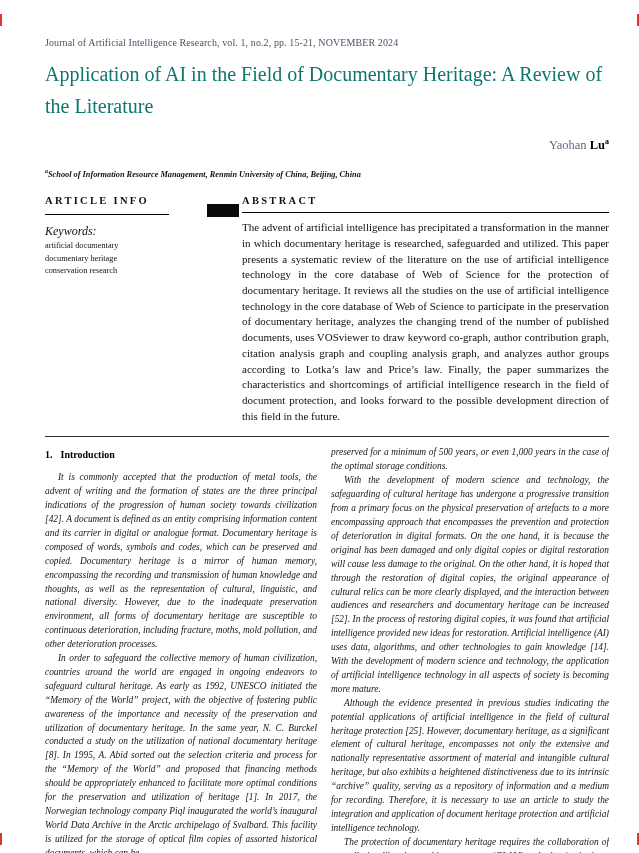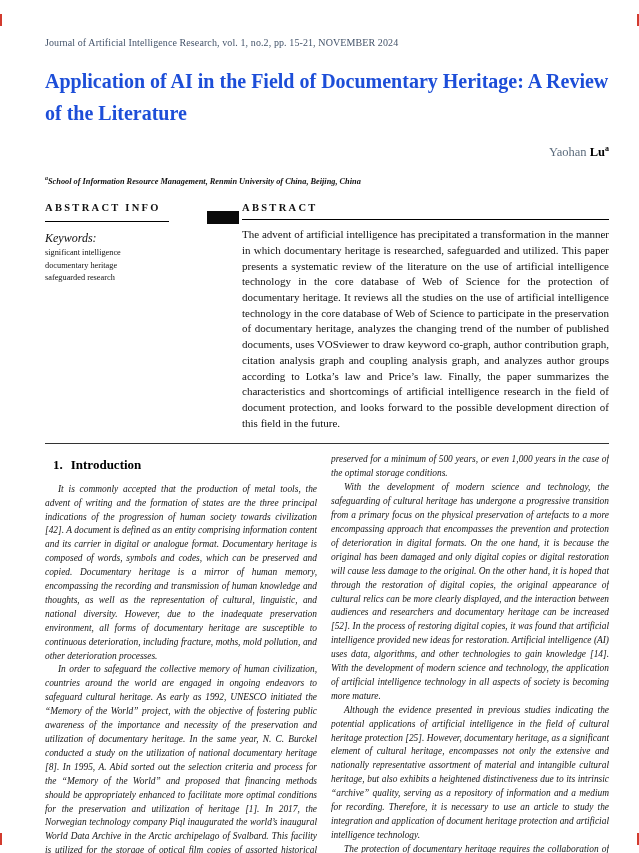--- a/index.html
+++ b/index.html
@@ -15,21 +15,21 @@
   }
   
   .crop-mark { position:absolute; width:2px; height:12px; background:#d23b2e; }
   .crop-tl { left:0; top:14px; }
   .crop-tr { right:0; top:14px; }
   .crop-bl { left:0; top:833px; }
   .crop-br { right:0; top:833px; }
 
   
   .journal-line { padding-top:37px; font-size:10px; color:#44546a; letter-spacing:0.1px; }
-  .paper-title { margin:18px 0 0 0; font-weight:bold; font-size:20px; line-height:1.58; color:#1d4ed8; }
+  .paper-title { margin:11px 0 0 0; font-weight:normal; font-size:20px; line-height:1.58; color:#0f766e; }
   .author-line { margin-top:15px; font-size:12.5px; color:#5b6b7c;text-align:right; }
   .author-line .family { color:#000; font-weight:bold; }
   .author-line sup { font-size:8px; color:#000; font-weight:bold; }
   .affiliation { margin-top:15px; font-size:8.3px; font-style:italic; font-weight:bold; color:#111; }
   .affiliation sup { font-size:6px; }
 
   
   .info-section { display:flex; margin-top:16px; }
   .panel-heading { font-size:10.5px; font-weight:bold; letter-spacing:2.3px; color:#111; }
   .article-info { width:150px; flex-shrink:0; }
@@ -44,21 +44,21 @@
   .section-divider { border-top:1.2px solid #333; margin:12px 0 0 0; }
 
   
   .columns { display:flex; gap:14px; margin-top:9px; height:477px; }
   .col { text-align:justify; font-size:9.4px; line-height:1.48; color:#151515; }
   .col-left { width:272px; flex-shrink:0; display:flex; flex-direction:column; }
   .col-right { flex:1; overflow:hidden; }
   .col p { margin:0; text-indent:13px;font-style:italic; }
   .col p.no-indent { text-indent:0; }
   .col-text { flex:1 1 auto; min-height:0; overflow:hidden; }
-  .sec-heading { margin:2px 0 8px 8px; font-size:13px; font-weight:bold; color:#000; }
+  .sec-heading { margin:2px 0 8px 0; font-size:10px; font-weight:bold; color:#000; }
   .sec-heading .sec-title { margin-left:8px; }
 
   
   .footnote { flex-shrink:0; margin-top:0; }
   .fn-rule { border-top:1.2px solid #000; margin-bottom:5px; }
   .fn-line { font-size:7.4px; font-weight:bold; line-height:1.55; padding-left:20px; color:#111; }
   .fn-line.fn-wrap { padding-left:0; }
   .url { font-family:"DejaVu Sans Mono","Liberation Mono",monospace; font-weight:normal; font-size:6.7px; color:#7d8a8a; }
 
   
@@ -85,26 +85,26 @@
     <h1 class="paper-title">Application of AI in the Field of Documentary Heritage: A Review of the Literature</h1>
     <div class="author-line">
       <span>Yaohan</span>
       <span class="family">Lu</span><sup>a</sup>
     </div>
     <div class="affiliation"><sup>a</sup><span>School of Information Resource Management, Renmin University of China, Beijing, China</span></div>
   </header>
 
   <section class="info-section">
     <div class="article-info">
-      <div class="panel-heading">ABSTRACT INFO</div>
+      <div class="panel-heading">ARTICLE INFO</div>
       <div class="heading-rule"></div>
       <div class="keywords-label">Keywords:</div>
-      <div class="keyword">significant intelligence</div>
+      <div class="keyword">artificial documentary</div>
       <div class="keyword">documentary heritage</div>
-      <div class="keyword">safeguarded research</div>
+      <div class="keyword">conservation research</div>
     </div>
     <div class="abstract-col">
       <div class="abstract-rect"></div>
       <div class="panel-heading">ABSTRACT</div>
       <div class="abstract-rule"></div>
       <p class="abstract-text">The advent of artificial intelligence has precipitated a transformation in the manner in which documentary heritage is researched, safeguarded and utilized. This paper presents a systematic review of the literature on the use of artificial intelligence technology in the core database of Web of Science for the protection of documentary heritage. It reviews all the studies on the use of artificial intelligence technology in the core database of Web of Science to participate in the preservation of documentary heritage, analyzes the changing trend of the number of published documents, uses VOSviewer to draw keyword co-graph, author contribution graph, citation analysis graph and coupling analysis graph, and analyzes author groups according to Lotka’s law and Price’s law. Finally, the paper summarizes the characteristics and shortcomings of artificial intelligence research in the field of document protection, and looks forward to the possible development direction of this field in the future.</p>
     </div>
   </section>
 
   <div class="section-divider"></div>

